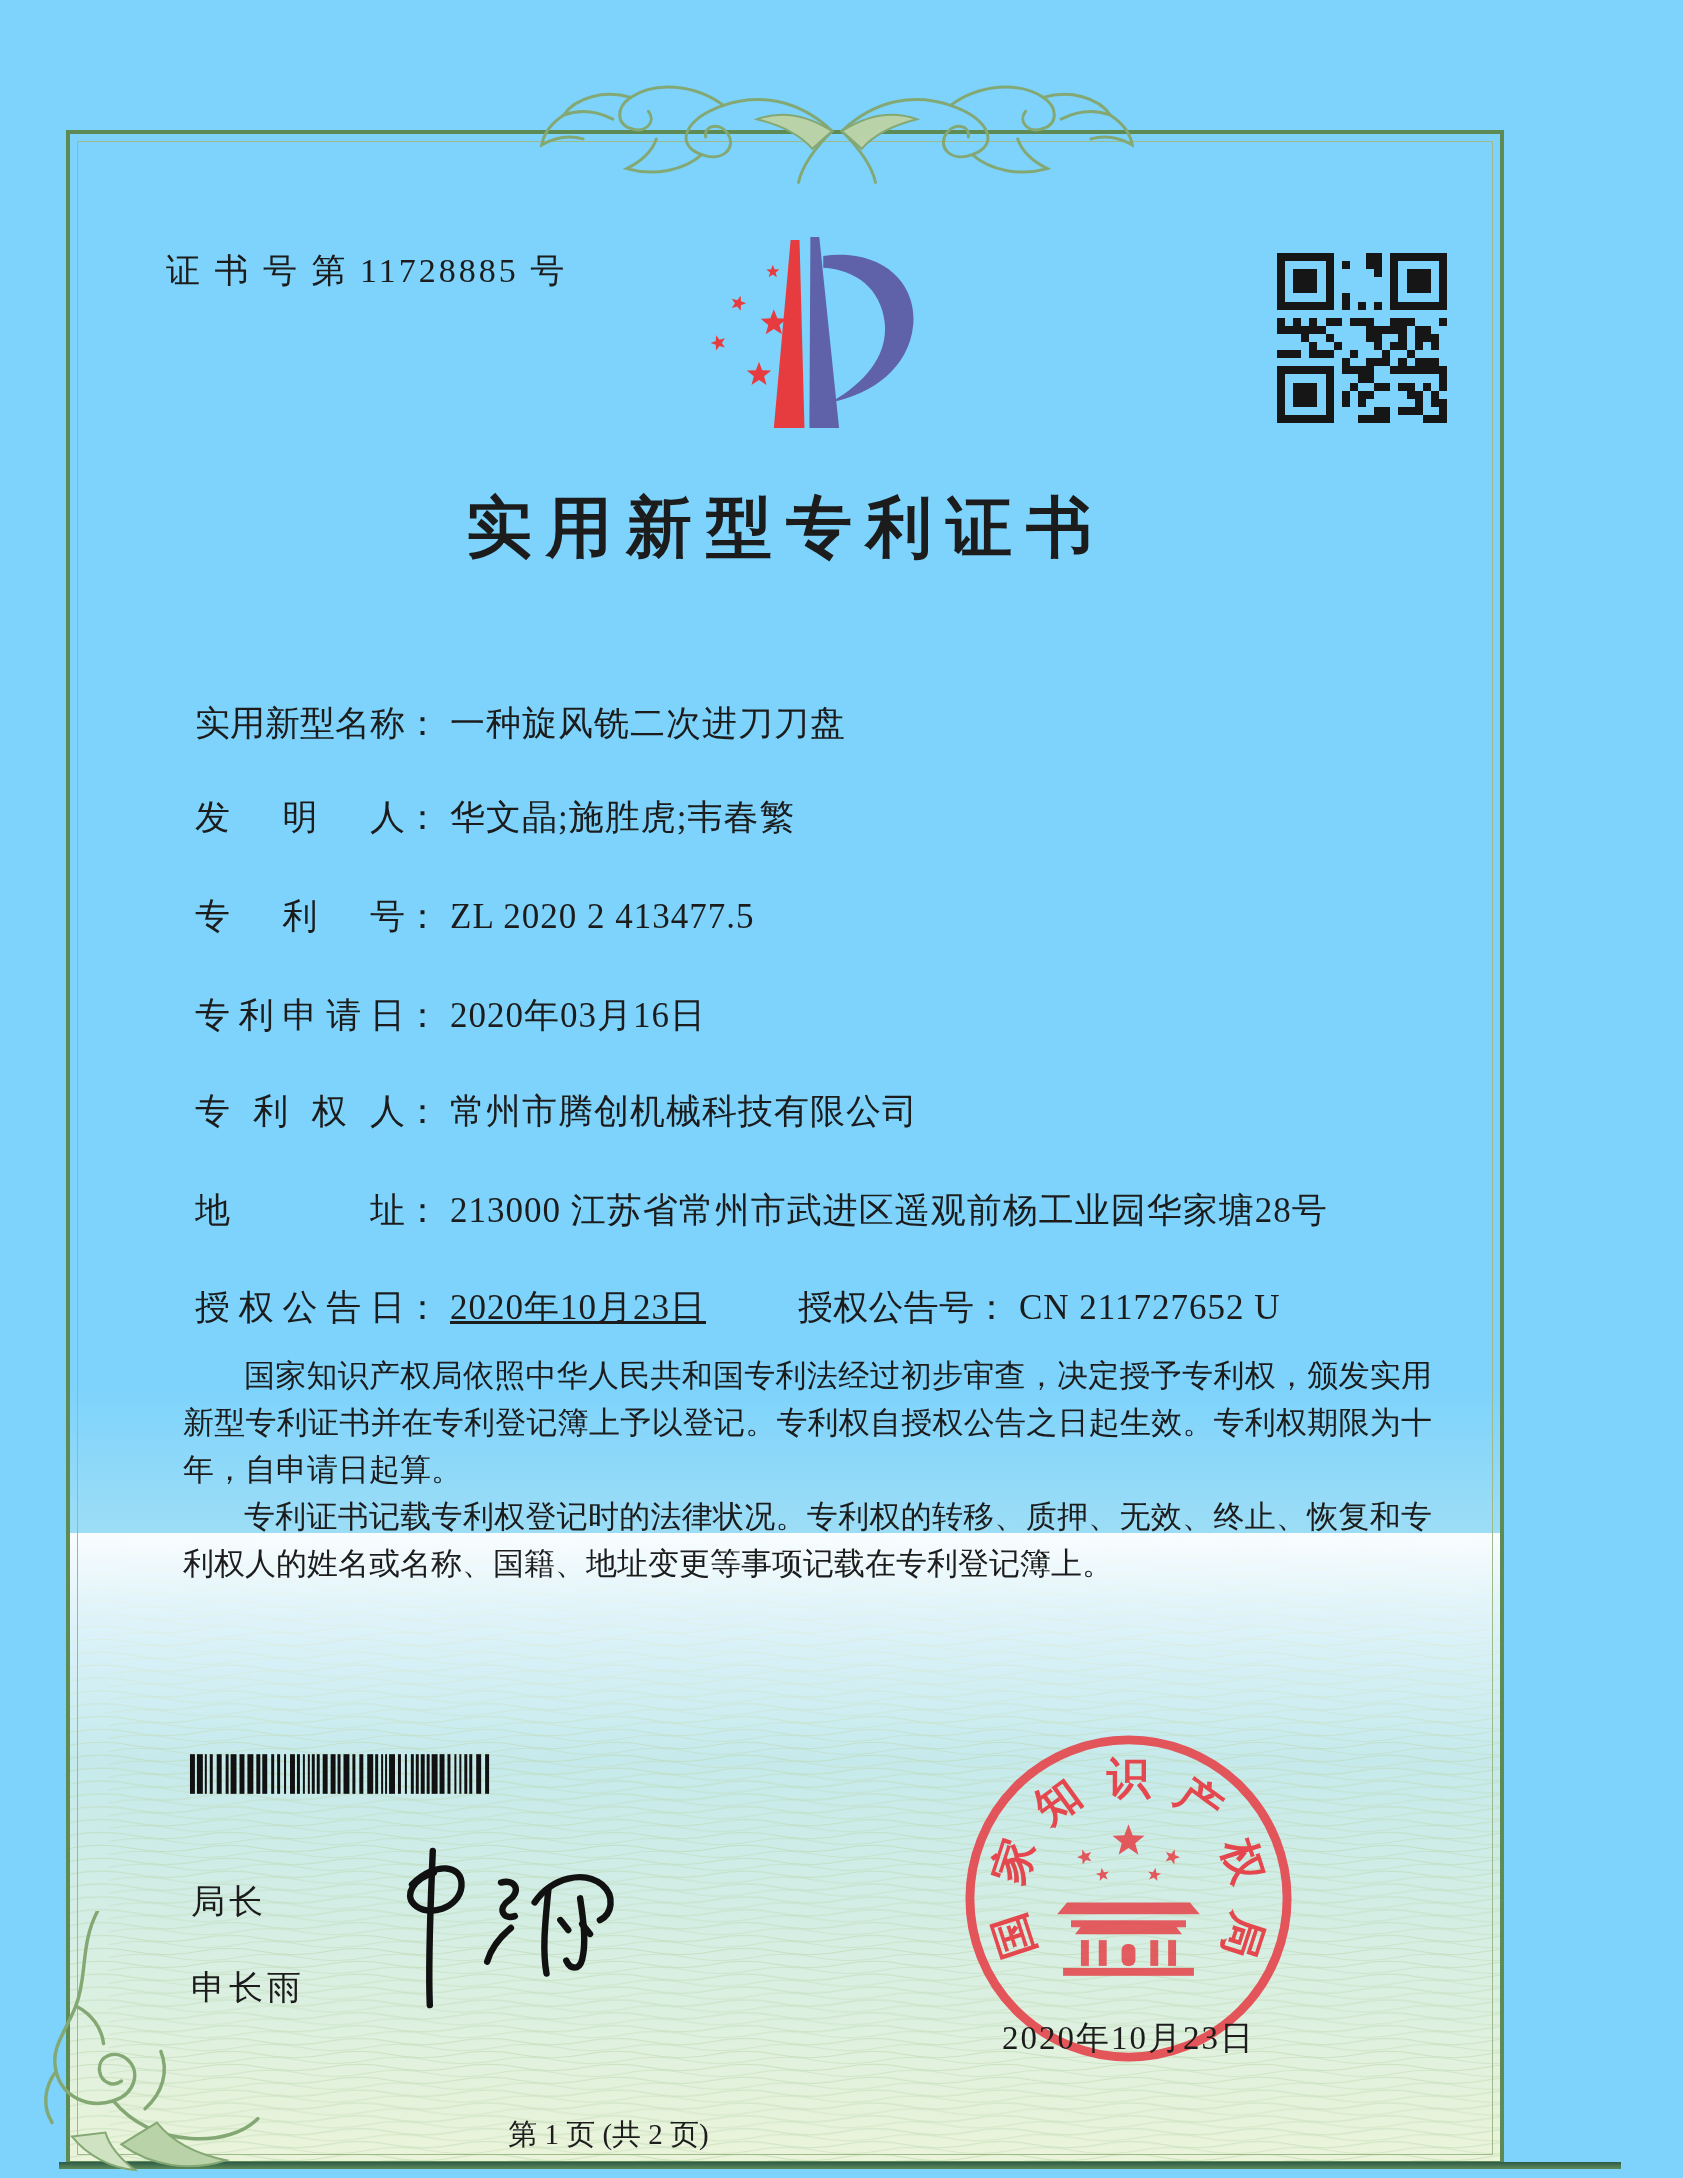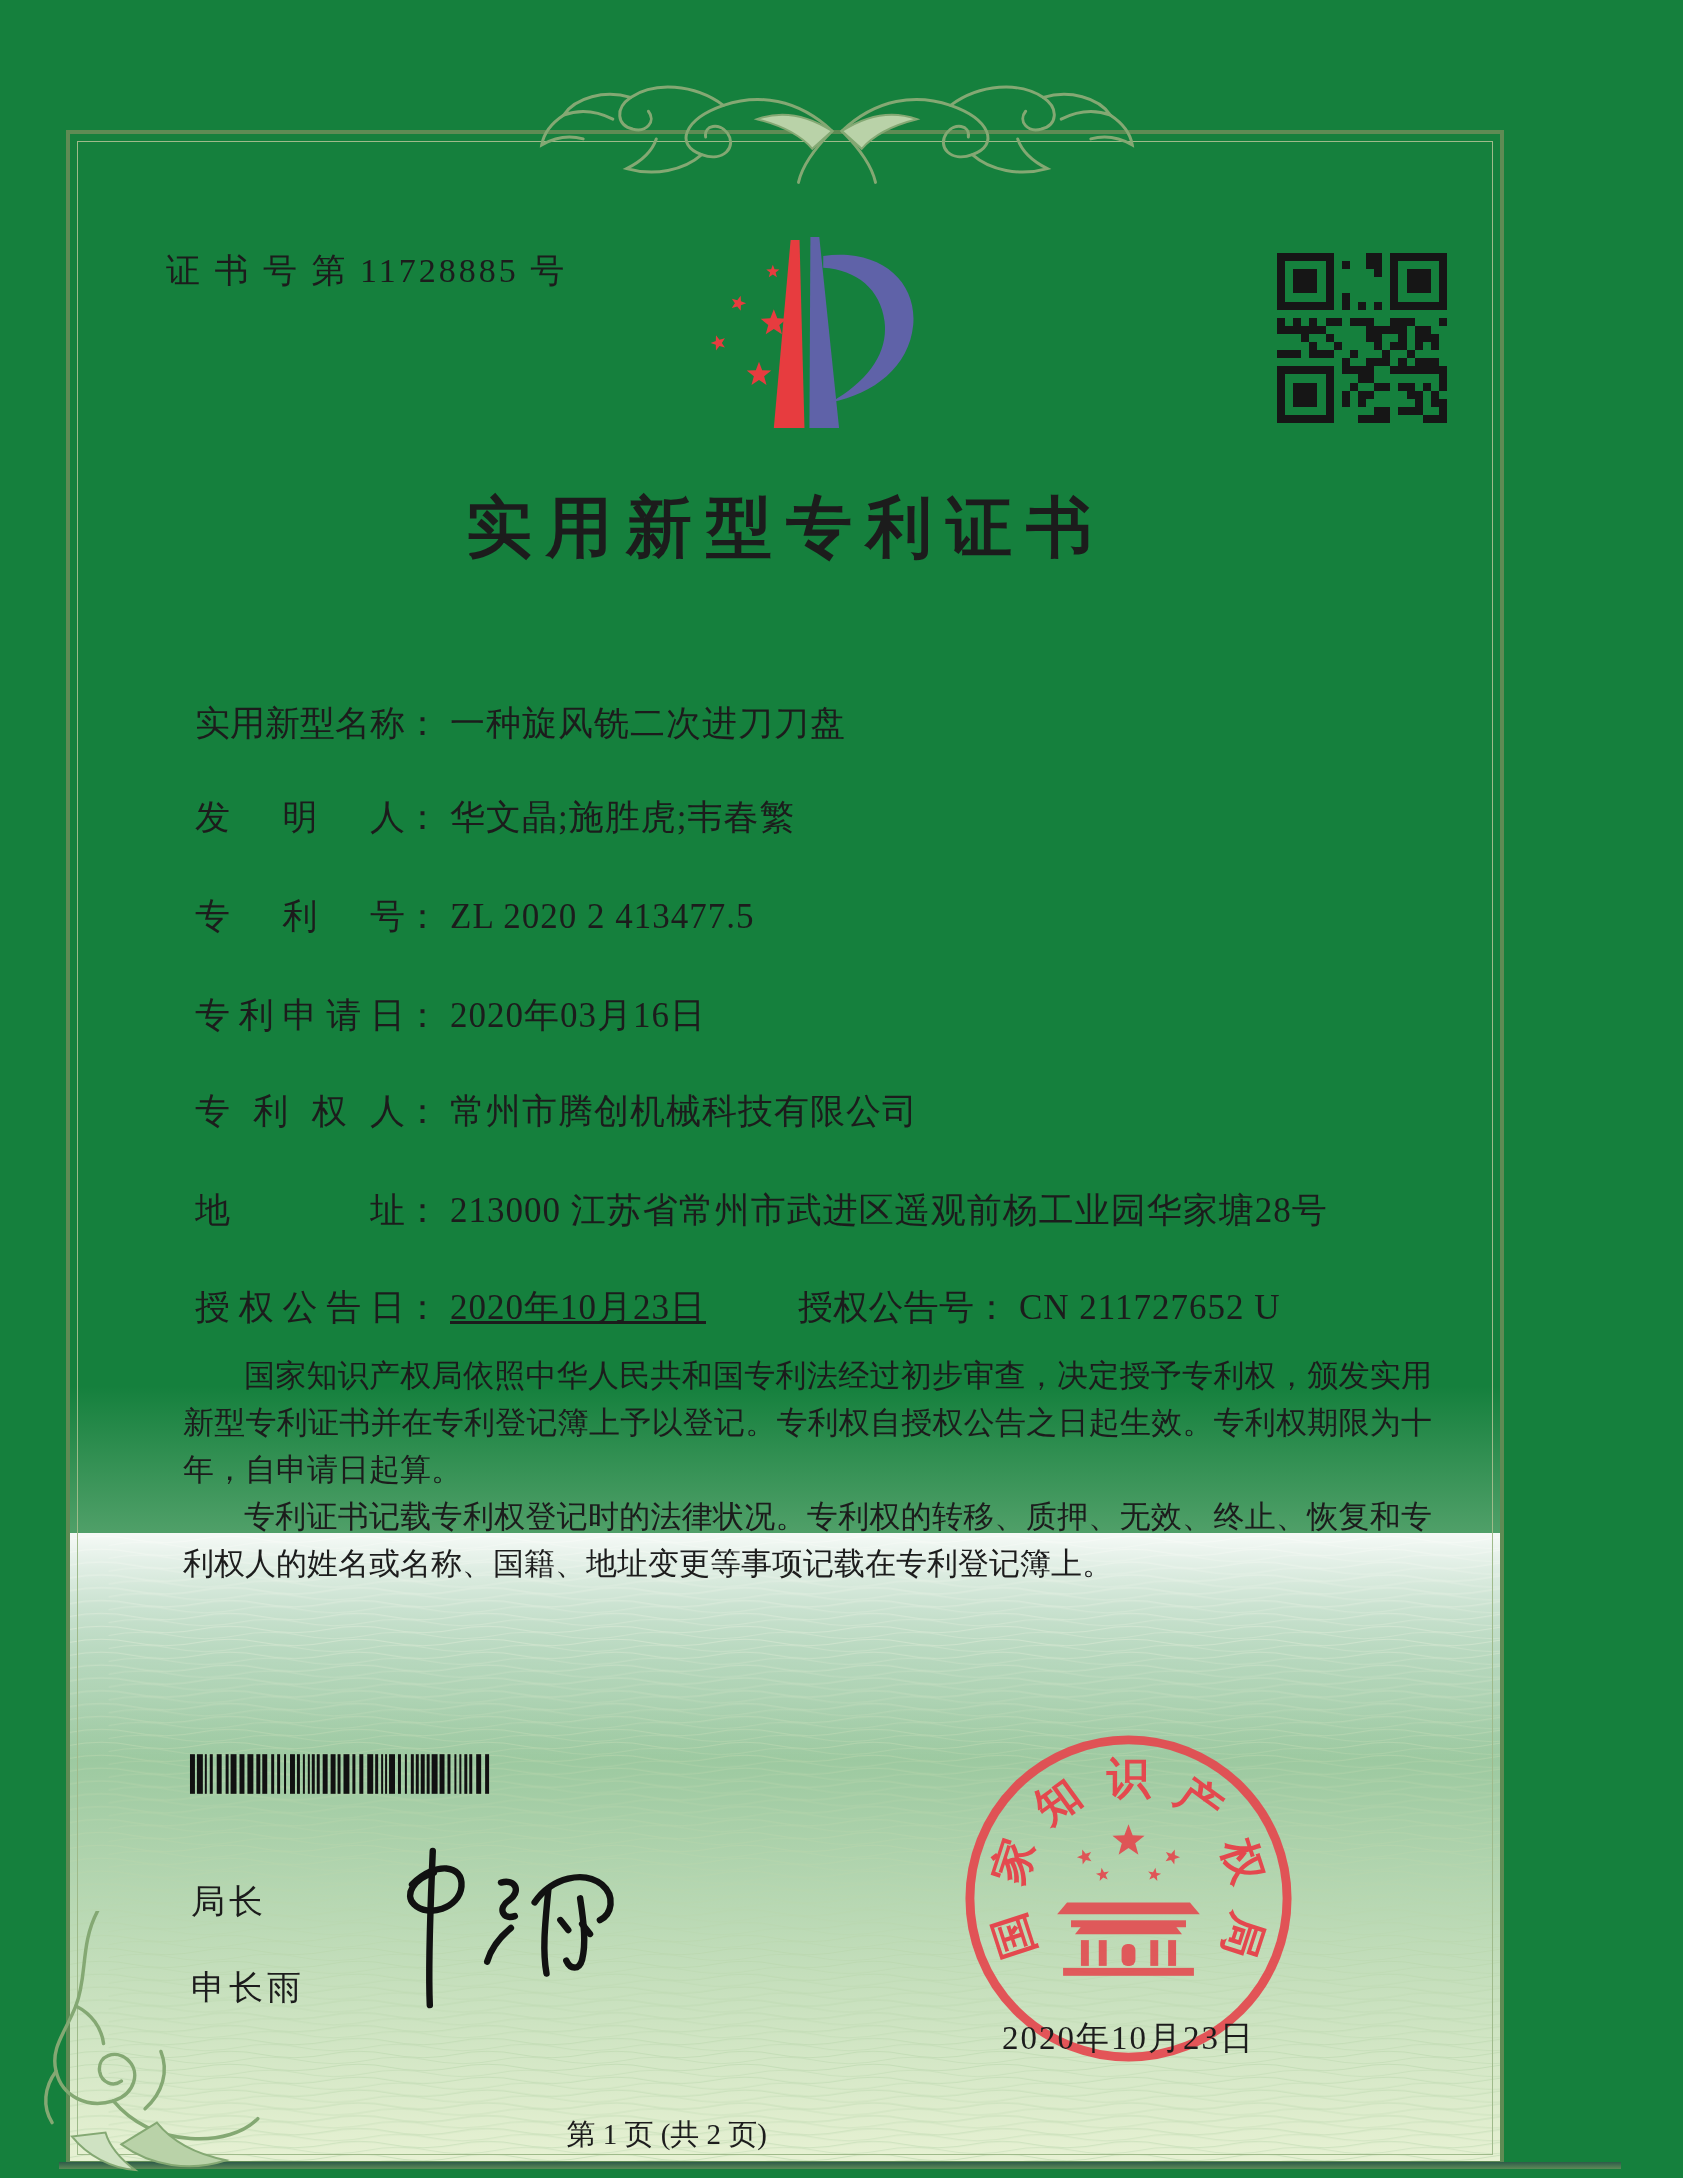--- a/index.html
+++ b/index.html
@@ -1,16 +1,16 @@
 <!DOCTYPE html>
 <html><head>
 <meta charset="utf-8">
 <style>
   html,body{margin:0;padding:0;background:#ffffff;}
-  .page{position:relative;width:1683px;height:2178px;background:#15803d;overflow:hidden;
+  .page{position:relative;width:1683px;height:2178px;background:#7dd3fc;overflow:hidden;
         font-family:"Liberation Serif","DejaVu Serif",serif;color:#1c1c1c;}
 
   
   .tint{position:absolute;left:69px;top:1386px;width:1434px;height:776px;z-index:1;
         background:linear-gradient(to bottom, rgba(250,252,240,0) 0%, rgba(247,250,228,.55) 40%, rgba(238,245,216,.97) 100%);}
   .waves{position:absolute;left:69px;top:1533px;z-index:2;}
   .wavefade{position:absolute;left:69px;top:1533px;width:1434px;height:228px;z-index:3;
         background:linear-gradient(to bottom, rgba(255,255,255,.95), rgba(255,255,255,0));}
 
   
@@ -42,21 +42,21 @@
   .bodytext p{margin:0;text-indent:61px;}
 
   .barcode{position:absolute;left:188px;top:1754px;z-index:7;}
   .officer-role{position:absolute;left:191px;top:1879px;font-size:34px;letter-spacing:4px;z-index:7;}
   .officer-name{position:absolute;left:191px;top:1956px;font-size:34px;letter-spacing:4px;z-index:7;margin-top:9px;}
   .signature{position:absolute;left:378px;top:1841px;z-index:7;}
 
   .seal{position:absolute;left:960px;top:1730px;z-index:7;}
   .seal-date{position:absolute;left:958px;top:2016px;width:341px;text-align:center;
              font-size:33px;letter-spacing:2px;z-index:8;}
-  .footer{position:absolute;left:450px;top:2115px;width:317px;text-align:right;font-size:29px;z-index:7;}
+  .footer{position:absolute;left:450px;top:2115px;width:317px;text-align:center;font-size:29px;z-index:7;}
 </style>
 </head>
 <body>
 
 <div class="page">
 
   <div class="tint"></div>
   <svg class="waves" width="1434" height="634" viewBox="0 0 1448 640" preserveAspectRatio="none">
     <defs>
       <pattern id="wv" width="130" height="13" patternUnits="userSpaceOnUse">

